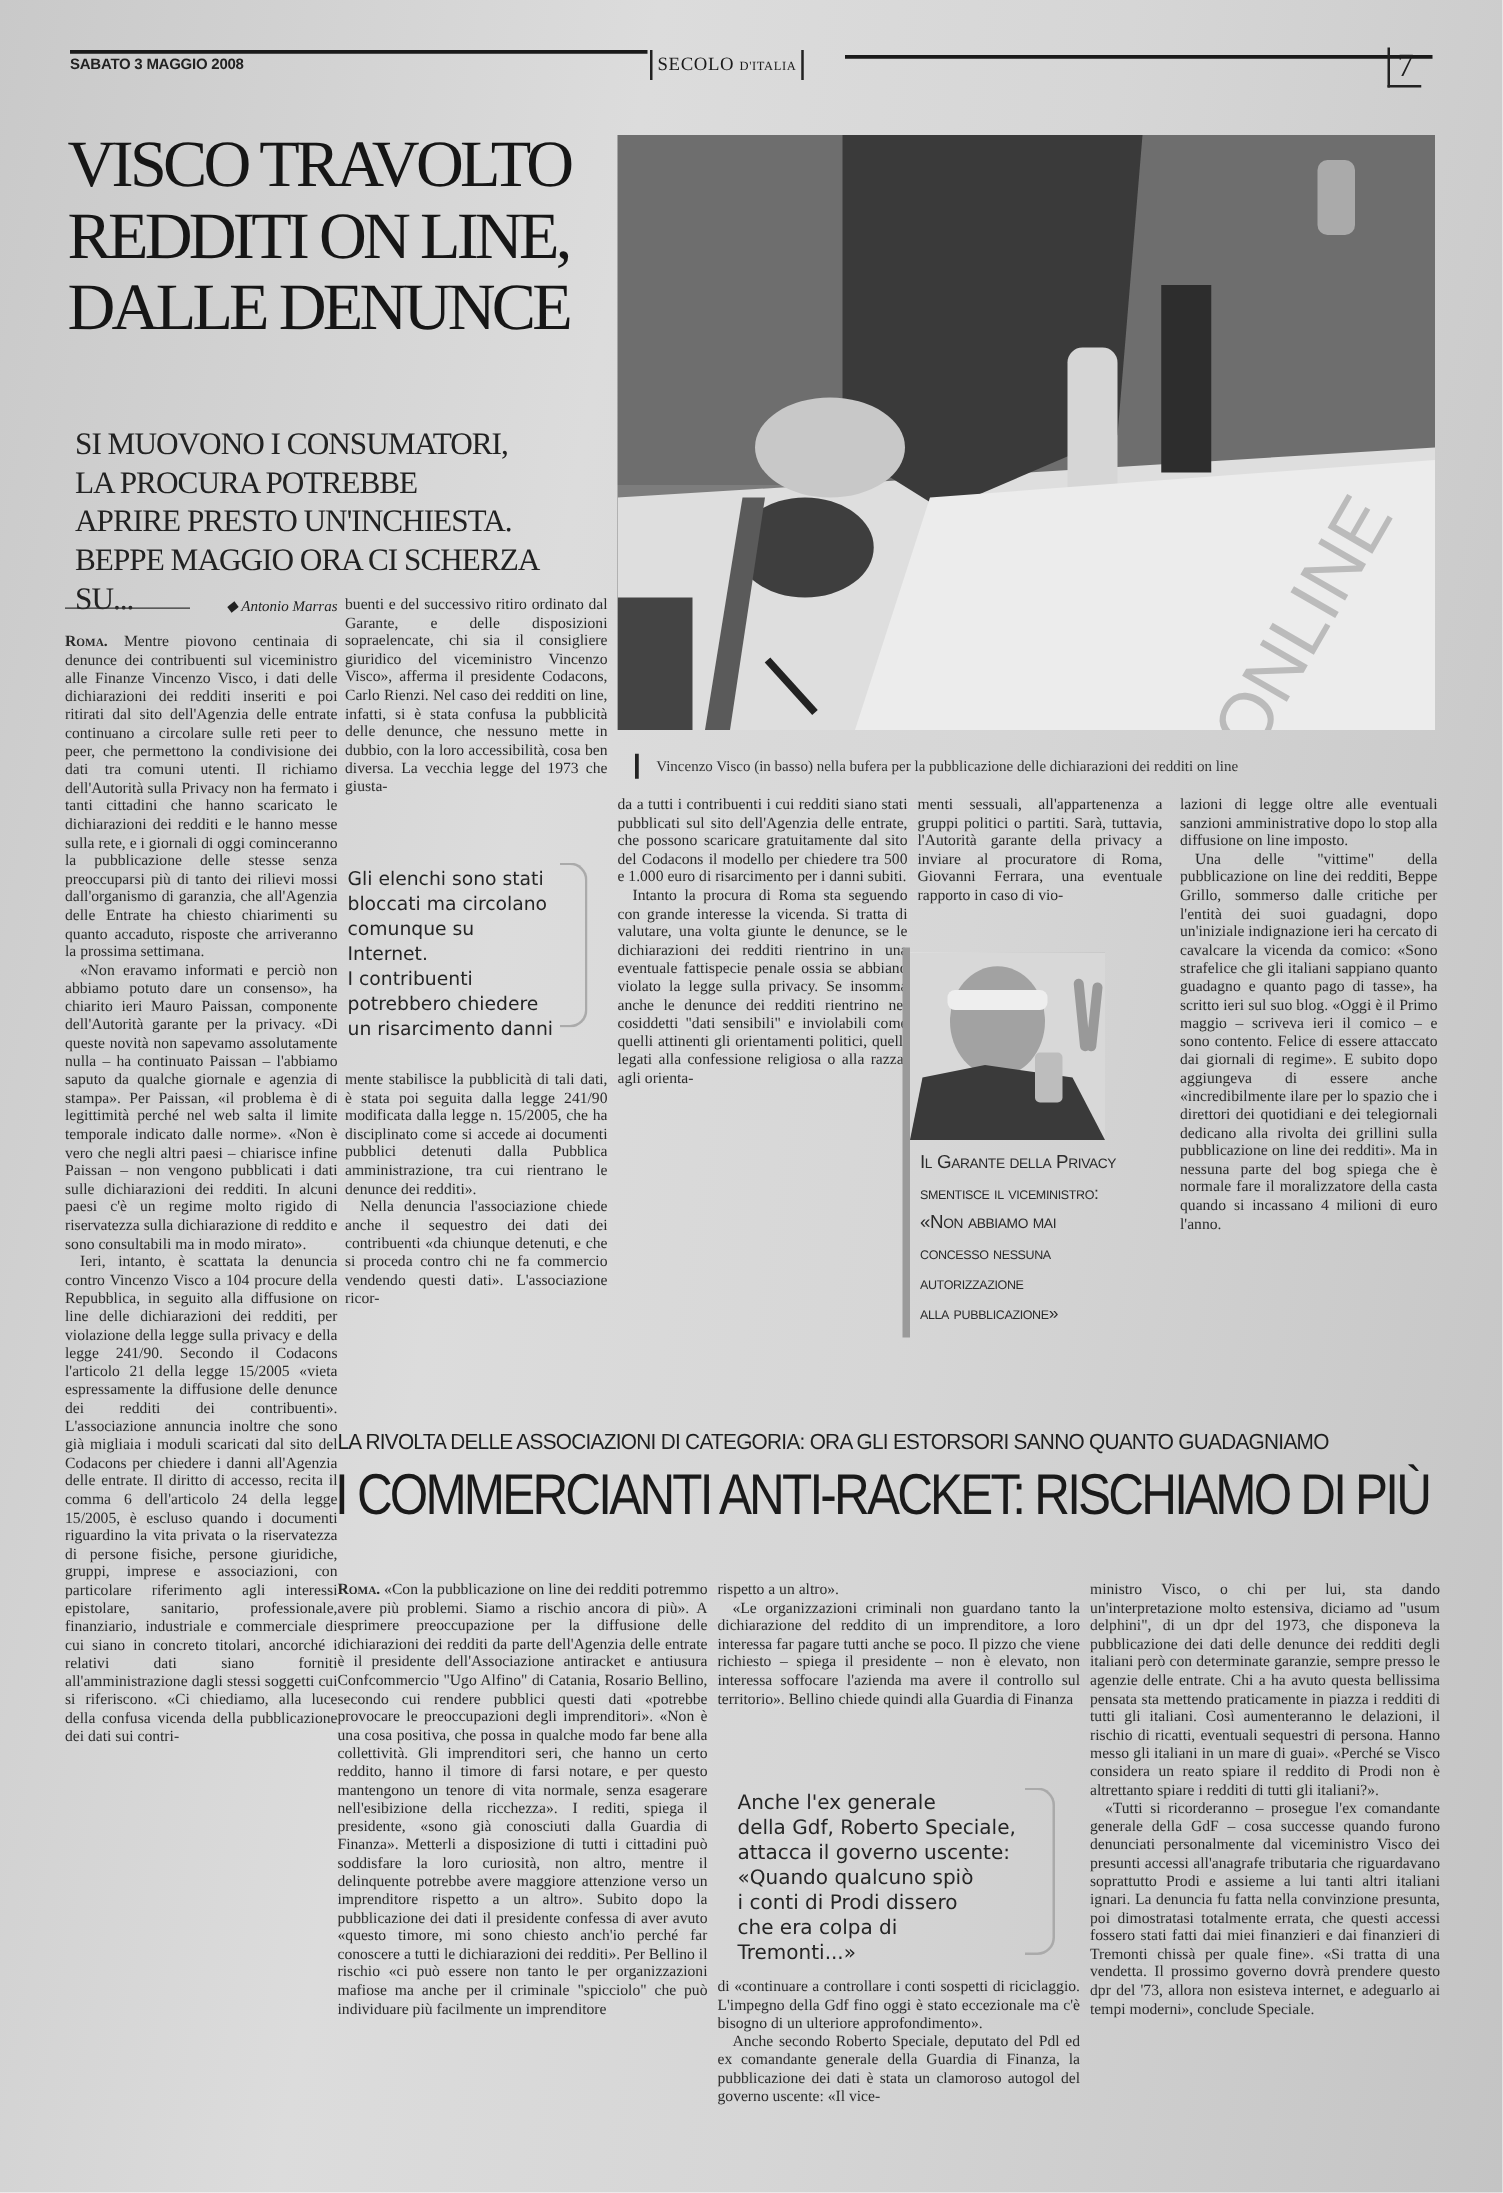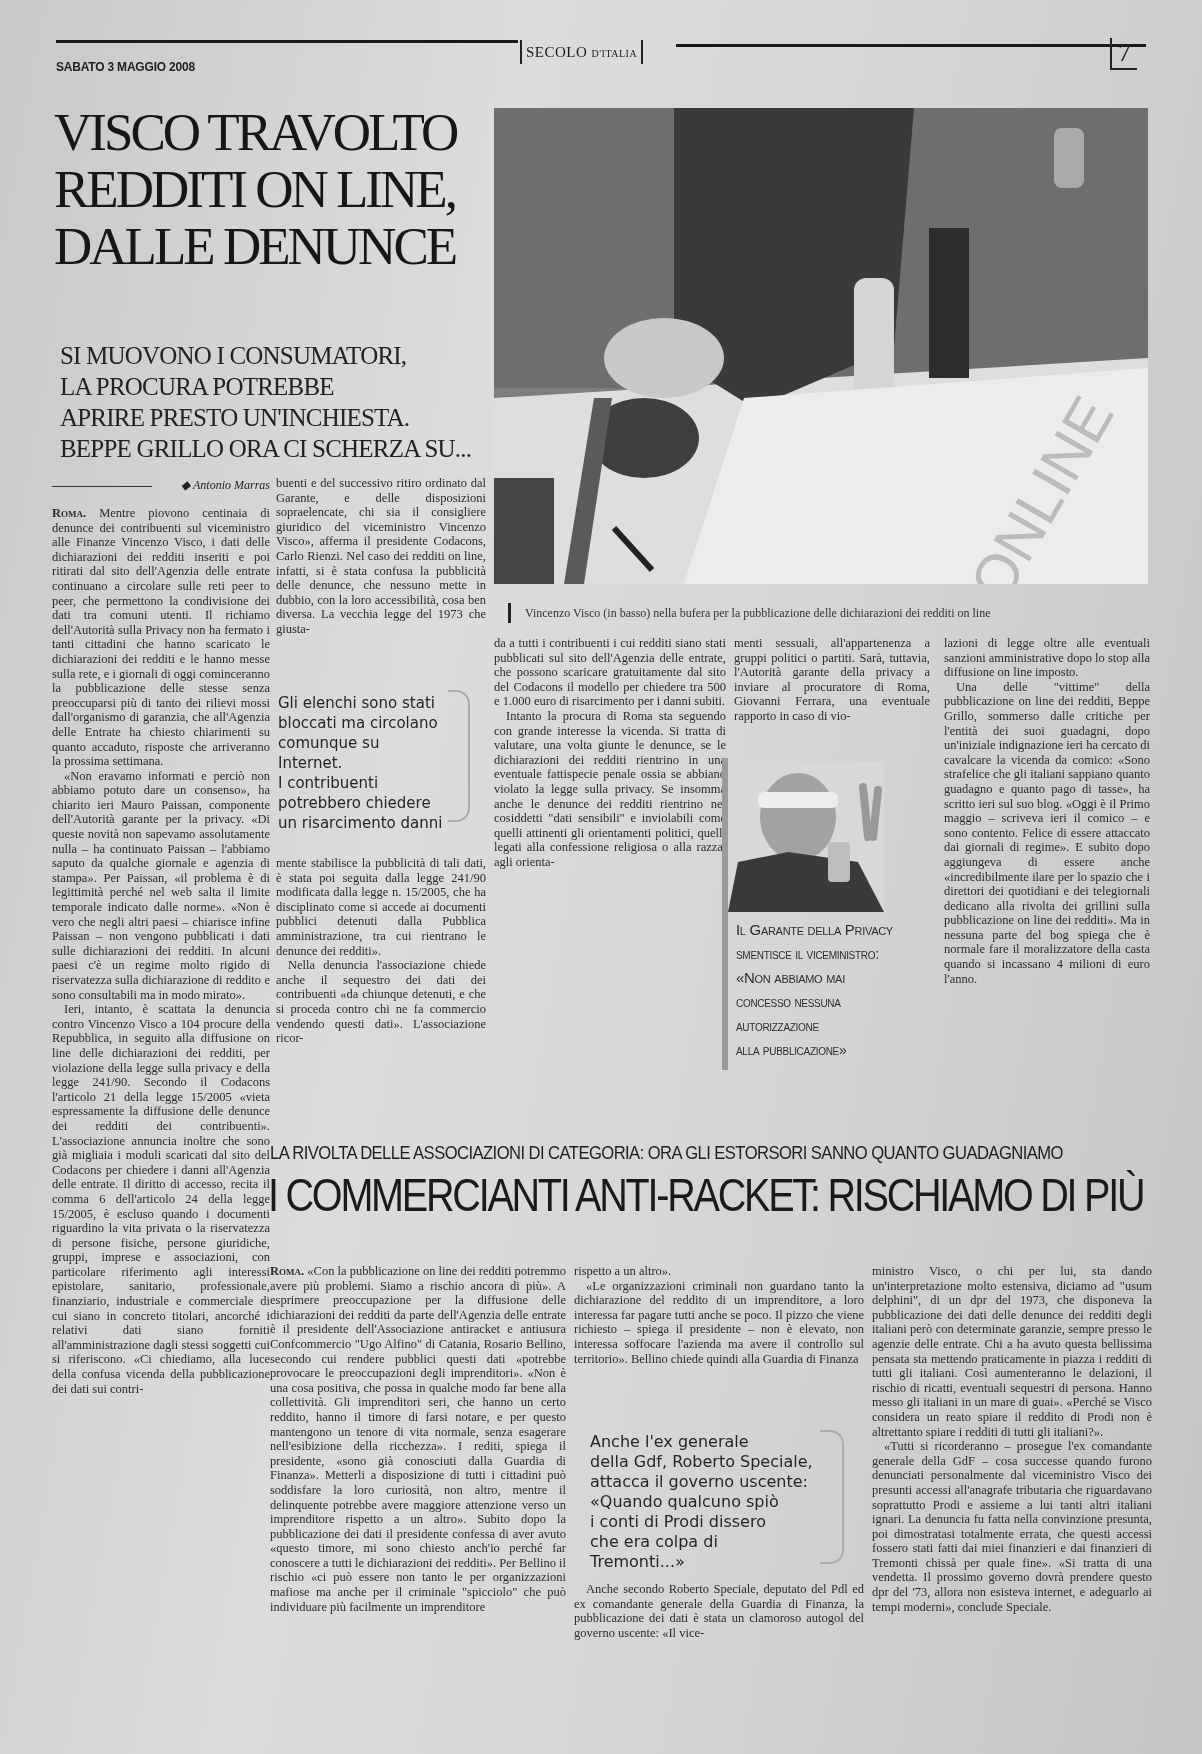--- a/index.html
+++ b/index.html
@@ -4,21 +4,21 @@
 <style>
   html, body { margin:0; padding:0; }
   body {
     width:1202px; height:1754px; position:relative; overflow:hidden;
     background: linear-gradient(100deg, #c9c9c9 0%, #dcdcdc 35%, #d6d6d6 60%, #c4c4c4 100%);
     font-family: "Liberation Serif", serif; color:#1e1e1e;
   }
   .abs { position:absolute; }
   
   .mast-line { position:absolute; height:3px; background:#1a1a1a; }
-  .mast-date { left:56px; top:44px; font-family:"Liberation Sans", sans-serif; font-size:12px; font-weight:bold; letter-spacing:-0.2px; color:#222;margin-top:16px; }
+  .mast-date { left:56px; top:44px; font-family:"Liberation Sans", sans-serif; font-size:12px; font-weight:bold; letter-spacing:-0.2px; color:#222; }
   .mast-title { left:520px; top:40px; font-size:15px; letter-spacing:0.5px; color:#1a1a1a; border-left:2px solid #222; border-right:2px solid #222; padding:0 4px; height:24px; line-height:24px;font-family:Liberation Serif, serif; }
   .mast-title small { font-size:10px; }
   .mast-page { left:1110px; top:38px; font-size:26px; border-left:2px solid #222; border-bottom:2px solid #222; padding:0 6px; line-height:30px; }
   
   .headline { left:54px; top:104px; width:428px; font-size:53px; line-height:57px; letter-spacing:-3px; color:#161616; }
   .subhead { left:60px; top:302px; width:418px; text-align:left; font-size:25px; line-height:31px; letter-spacing:-0.8px; color:#222;margin-top:38px; }
   
   .photo { left:494px; top:108px; width:654px; height:476px; overflow:hidden; background:#8a8a8a; }
   .caption { left:508px; top:603px; width:640px; font-size:12px; color:#333; border-left:3px solid #222; padding-left:14px; line-height:20px; }
   
@@ -53,21 +53,21 @@
 
 <div class="abs headline">
   <div>VISCO TRAVOLTO</div>
   <div>REDDITI ON LINE,</div>
   <div>DALLE DENUNCE</div>
 </div>
 <div class="abs subhead">
   <div>SI MUOVONO I CONSUMATORI,</div>
   <div>LA PROCURA POTREBBE</div>
   <div>APRIRE PRESTO UN'INCHIESTA.</div>
-  <div>BEPPE GRILLO ORA CI SCHERZA SU...</div>
+  <div>BEPPE MAGGIO ORA CI SCHERZA SU...</div>
 </div>
 
 <div class="abs photo">
   <svg width="654" height="476" viewBox="0 0 654 476">
     <rect width="654" height="476" fill="#7d7d7d"></rect>
     <rect x="0" y="0" width="654" height="280" fill="#6e6e6e"></rect>
     <polygon points="0,290 654,250 654,476 0,476" fill="#dedede"></polygon>
     <polygon points="180,0 420,0 400,240 260,300 180,250" fill="#3a3a3a"></polygon>
     <ellipse cx="170" cy="250" rx="60" ry="40" fill="#c8c8c8"></ellipse>
     <ellipse cx="150" cy="330" rx="55" ry="40" fill="#3e3e3e"></ellipse>
@@ -161,19 +161,20 @@
   <div>Anche l'ex generale</div>
   <div>della Gdf, Roberto Speciale,</div>
   <div>attacca il governo uscente:</div>
   <div>«Quando qualcuno spiò</div>
   <div>i conti di Prodi dissero</div>
   <div>che era colpa di Tremonti...»</div>
 </div>
 <div class="brace" style="left:820px;top:1430px;width:22px;height:130px;"></div>
 
 <div class="col" style="left:574px;top:1582px;width:290px;height:168px;overflow:hidden;">
+  <p class="first">di «continuare a controllare i conti sospetti di riciclaggio. L'impegno della Gdf fino oggi è stato eccezionale ma c'è bisogno di un ulteriore approfondimento».</p>
   <p>Anche secondo Roberto Speciale, deputato del Pdl ed ex comandante generale della Guardia di Finanza, la pubblicazione dei dati è stata un clamoroso autogol del governo uscente: «Il vice-</p>
 </div>
 
 <div class="col" style="left:872px;top:1264px;width:280px;height:486px;overflow:hidden;">
   <p class="first">ministro Visco, o chi per lui, sta dando un'interpretazione molto estensiva, diciamo ad "usum delphini", di un dpr del 1973, che disponeva la pubblicazione dei dati delle denunce dei redditi degli italiani però con determinate garanzie, sempre presso le agenzie delle entrate. Chi a ha avuto questa bellissima pensata sta mettendo praticamente in piazza i redditi di tutti gli italiani. Così aumenteranno le delazioni, il rischio di ricatti, eventuali sequestri di persona. Hanno messo gli italiani in un mare di guai». «Perché se Visco considera un reato spiare il reddito di Prodi non è altrettanto spiare i redditi di tutti gli italiani?».</p>
   <p>«Tutti si ricorderanno – prosegue l'ex comandante generale della GdF – cosa successe quando furono denunciati personalmente dal viceministro Visco dei presunti accessi all'anagrafe tributaria che riguardavano soprattutto Prodi e assieme a lui tanti altri italiani ignari. La denuncia fu fatta nella convinzione presunta, poi dimostratasi totalmente errata, che questi accessi fossero stati fatti dai miei finanzieri e dai finanzieri di Tremonti chissà per quale fine». «Si tratta di una vendetta. Il prossimo governo dovrà prendere questo dpr del '73, allora non esisteva internet, e adeguarlo ai tempi moderni», conclude Speciale.</p>
 </div>
 
 </body></html>

